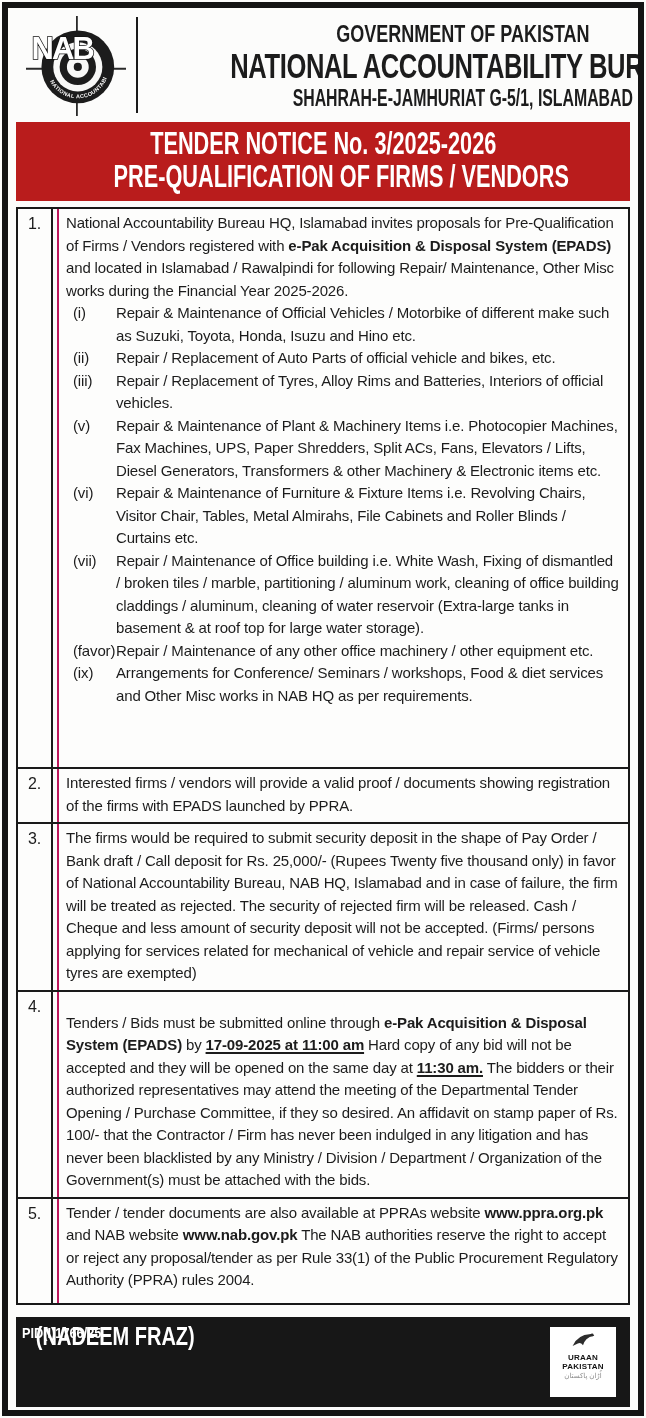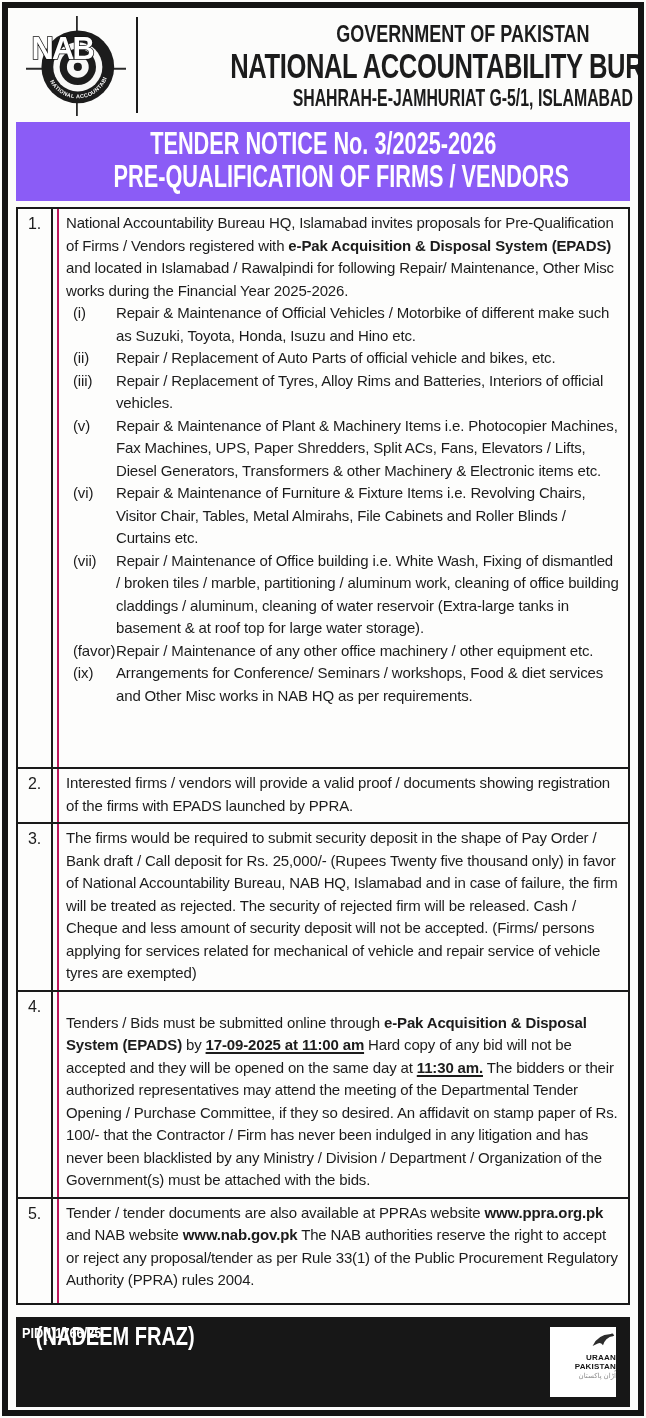--- a/index.html
+++ b/index.html
@@ -18,21 +18,21 @@
   .nab-logo { width:100px; height:100px; flex:0 0 auto; margin-left:8px; margin-top:4px; }
   .hdr-divider { width:2px; height:96px; background:#1a1a1a; margin:2px 6px 0 10px; flex:0 0 auto; }
   .hdr-text { flex:1; text-align:center; padding-top:4px; }
   .hdr-text .l1 { font-size:24px; font-weight:700; line-height:26px; white-space:nowrap; }
   .hdr-text .l1 span { display:inline-block; transform:scaleX(.75); }
   .hdr-text .l2 { font-size:35px; font-weight:700; line-height:37px; white-space:nowrap; letter-spacing:-.5px; }
   .hdr-text .l2 span { display:inline-block; transform:scaleX(.73); }
   .hdr-text .l3 { font-size:24px; font-weight:700; line-height:27px; white-space:nowrap; }
   .hdr-text .l3 span { display:inline-block; transform:scaleX(.66); }
   
-  .banner { margin:2px 0 6px; background:#8b5cf6; color:#fff; text-align:center; padding:5px 0 8px; }
+  .banner { margin:2px 0 6px; background:#b91c1c; color:#fff; text-align:center; padding:5px 0 8px; }
   .banner .bl { font-size:31px; font-weight:700; line-height:33px; white-space:nowrap; }
   .banner .bl span { display:inline-block; transform:scaleX(.70); }
   
   .ntable { border:2.5px solid #181818; background:#fdfdfc; }
   .trow { display:flex; border-bottom:2px solid #1a1a1a; }
   .trow:last-child { border-bottom:none; }
   .tnum { width:35px; flex:0 0 auto; border-right:2px solid #1a1a1a;
           text-align:center; font-size:16px; padding-top:4px; }
   .tbody { flex:1; border-left:2px solid #be185d; margin-left:4px;
            padding:3px 8px 5px 7px; }
@@ -52,21 +52,21 @@
   .pid { position:absolute; left:6px; top:7px; font-size:15px; font-weight:700;
          transform:scaleX(.85); transform-origin:left center; white-space:nowrap; }
   .sig { text-align:left; padding-top:5px; }
   .sig .sname { font-size:25px; font-weight:700; line-height:28px; white-space:nowrap; }
   .sig .sname span { display:inline-block; transform:scaleX(.80); }
   .sig .stitle { font-size:19px; font-weight:700; line-height:24px; white-space:nowrap; }
   .sig .stitle span { display:inline-block; transform:scaleX(.80); }
   .sig .saddr { font-size:21px; font-weight:700; line-height:27px; white-space:nowrap; }
   .sig .saddr span { display:inline-block; transform:scaleX(.78); }
   .uraan { position:absolute; right:14px; top:10px; width:66px; height:70px;
-           background:#fff; color:#141414; text-align:right; padding-top:4px; }
+           background:#fff; color:#141414; text-align:center; padding-top:4px; }
   .uraan .ul1 { font-size:8px; font-weight:700; line-height:9px; letter-spacing:.2px; }
   .uraan .ul2 { font-size:8px; font-weight:700; line-height:9px; letter-spacing:.2px; }
   .uraan .uurdu { font-size:7px; color:#8a8a8a; line-height:10px; }
 </style>
 </head>
 <body>
 
 <div class="page">
   <div class="frame">
 

